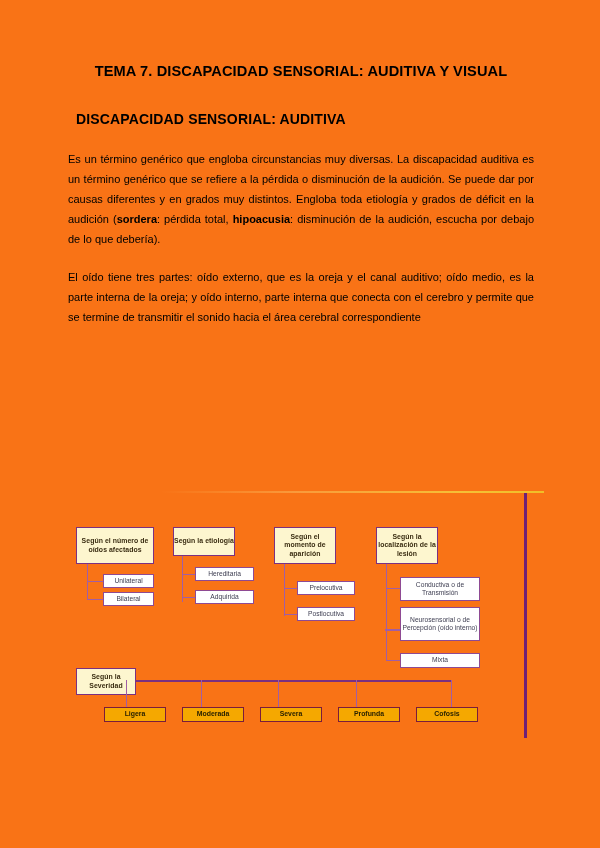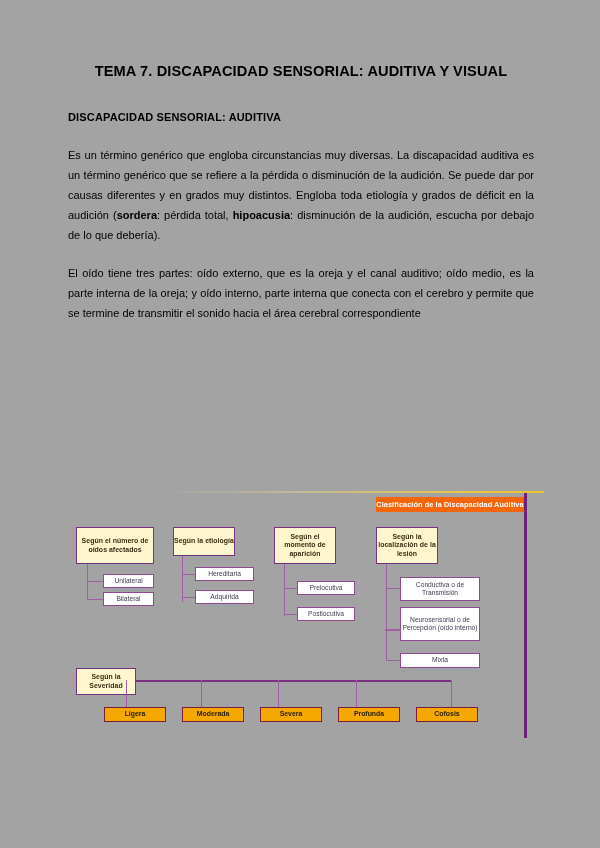--- a/index.html
+++ b/index.html
@@ -12,44 +12,44 @@
     height: 848px;
     position: relative;
     font-family: "Liberation Sans", sans-serif;
     color: #000000;
     overflow: hidden;
   }
 
   .page {
     position: absolute;
     inset: 0;
-    background: #a3a3a3;
+    background: #f97316;
   }
 
   
   .doc-body {
     position: absolute;
     left: 68px;
     top: 62px;
     width: 466px;
   }
 
   .doc-title {
     font-size: 14.6px;
     font-weight: bold;
     letter-spacing: 0.1px;
     text-align: center;
     margin: 0 0 30px 0;
     line-height: 1.3;
   }
 
   .doc-subtitle {
-    font-size: 11px;
-    font-weight: bold;
-    margin: 0 0 22px 0;
+    font-size: 14px;
+    font-weight: bold;
+    margin: 0 0 22px 8px;
     letter-spacing: 0.15px;
   }
 
   .para {
     font-size: 11px;
     line-height: 1.82;
     text-align: justify;
     margin: 0 0 18px 0;
   }
   .para.last { margin-bottom: 4px; }
@@ -185,21 +185,20 @@
 
     <ul class="bullets">
     </ul>
   </div>
 
   <div class="diagram">
 
     <div class="dg-topline"></div>
     <div class="dg-rightline"></div>
 
-    <div class="banner">Clasificación de la Discapacidad Auditiva</div>
 
     <div class="node cat" style="left:20px; top:43px; width:78px; height:37px;">Según el número de oídos afectados</div>
     <div class="conn v" style="left:31px; top:80px; height:36px;"></div>
     <div class="conn h" style="left:31px; top:97px; width:17px;"></div>
     <div class="conn h" style="left:31px; top:115px; width:17px;"></div>
     <div class="node leaf" style="left:47px; top:90px; width:51px; height:14px;">Unilateral</div>
     <div class="node leaf" style="left:47px; top:108px; width:51px; height:14px;">Bilateral</div>
 
     <div class="node cat" style="left:117px; top:43px; width:62px; height:29px;">Según la etiología</div>
     <div class="conn v" style="left:126px; top:72px; height:46px;"></div>

